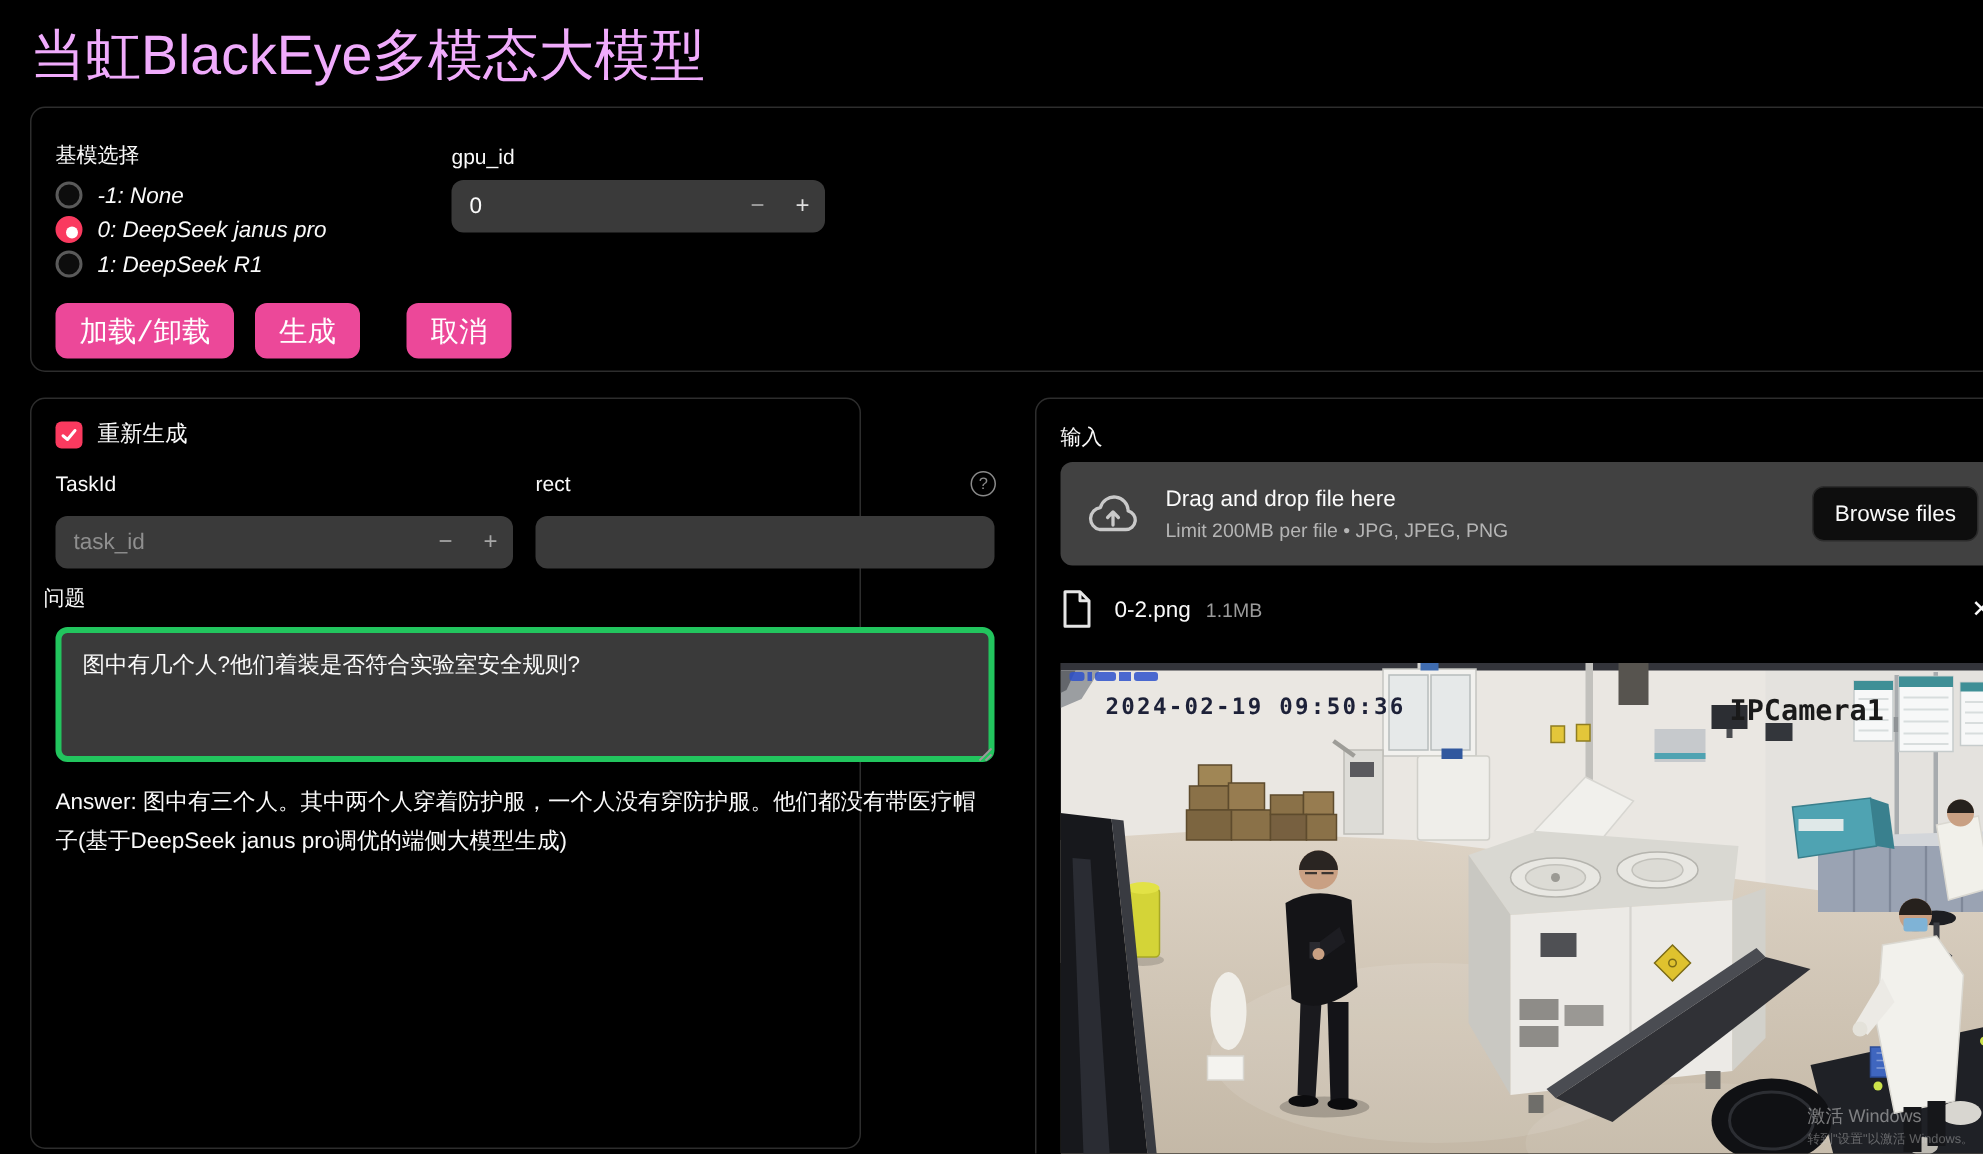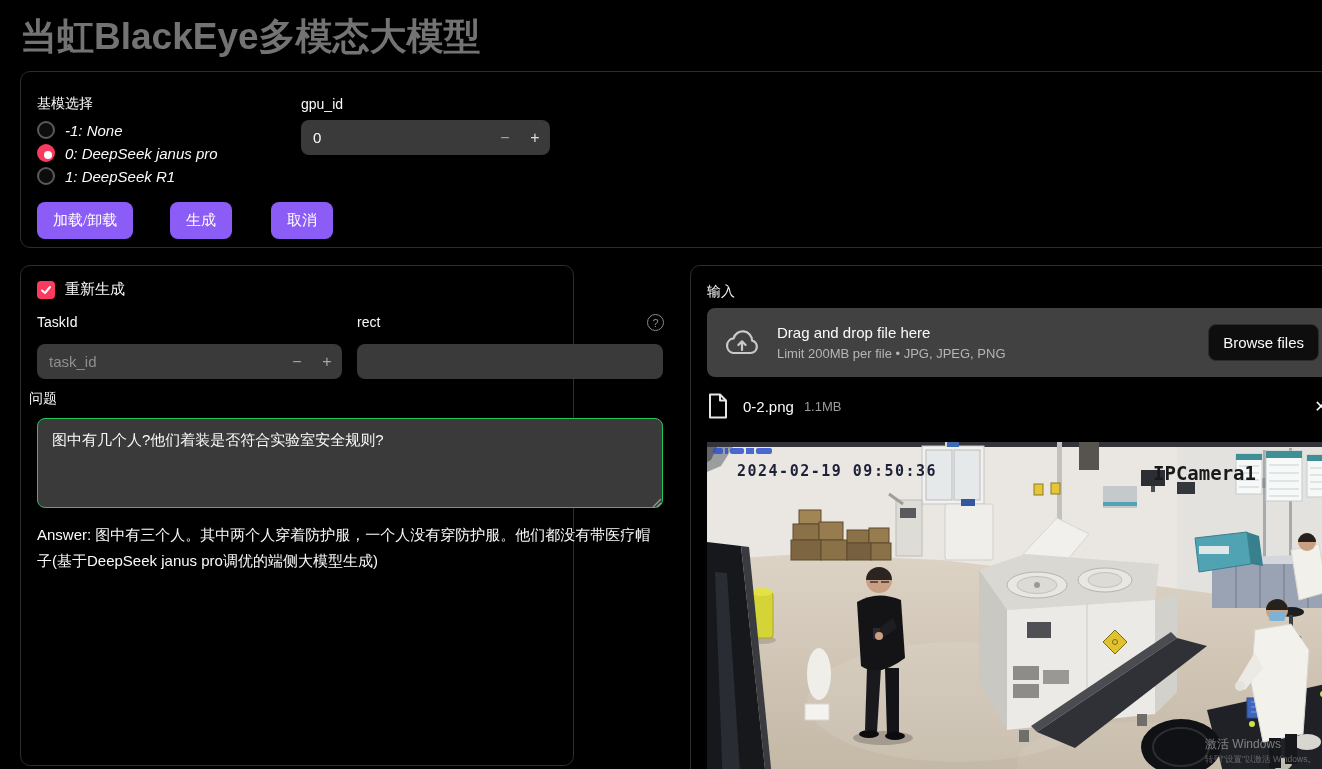--- a/index.html
+++ b/index.html
@@ -2,21 +2,21 @@
 <html><head>
 <meta charset="utf-8">
 <style>
   * { margin:0; padding:0; box-sizing:border-box; }
   html,body { background:#000; }
   body {
     width:1322px; height:769px; position:relative; overflow:hidden;
     font-family:"Liberation Sans", sans-serif; color:#fafafa;
   }
   .title {
-    position:absolute; left:20px; top:12px; font-size:37px; font-weight:700; color:#737373;
+    position:absolute; left:20px; top:12px; font-size:37px; font-weight:400; color:#f0abfc;
   }
   .panel {
     position:absolute; border:1px solid #2d2d2d; border-radius:10px; background:#000;
   }
   .top-panel { left:20px; top:71px; width:1310px; height:177px; }
   .left-panel { left:20px; top:265px; width:554px; height:501px; }
   .right-panel { left:690px; top:265px; width:660px; height:530px; }
 
   .w-label { position:absolute; font-size:14px; color:#fafafa; }
 
@@ -37,38 +37,38 @@
     color:#fafafa; font-size:15px; padding:0 12px; font-family:"Liberation Sans", sans-serif;
   }
   .num-input input::placeholder { color:#8f8f8f; }
   .step-btn {
     width:30px; height:100%; background:transparent; border:none; color:#a6a6a6;
     font-size:16px; cursor:pointer; font-family:"Liberation Sans", sans-serif;
   }
   .step-btn.plus { color:#dedede; }
 
   .pink-btn {
-    position:absolute; background:#8b5cf6; color:#fff; border:none; border-radius:8px;
-    font-size:15px; padding:0 16px; height:37px; cursor:pointer;
-    font-family:Liberation Serif, serif;
+    position:absolute; background:#ec4899; color:#fff; border:none; border-radius:8px;
+    font-size:19px; padding:0 16px; height:37px; cursor:pointer;
+    font-family:Liberation Mono, monospace;
   }
 
   
   .check-row { position:absolute; left:16px; top:14px; display:flex; align-items:center; gap:10px; cursor:pointer; }
   .checkbox { width:18px; height:18px; border-radius:4px; background:#fa3a5f; display:flex; align-items:center; justify-content:center; }
   .check-row span.lbl { font-size:15px; }
 
   .help-icon {
     position:absolute; width:17px; height:17px; border:1.5px solid #8a8a8a; border-radius:50%;
     color:#8a8a8a; font-size:11px; display:flex; align-items:center; justify-content:center; cursor:default;
   }
 
   textarea.question {
     position:absolute; left:16px; top:152px; width:626px; height:90px;
-    background:#3a3a3a; border:1px solid #22c55e; border-radius:8px; color:#fafafa;
+    background:#3a3a3a; border:4px solid #22c55e; border-radius:8px; color:#fafafa;
     font-size:15px; padding:12px 14px; resize:none; outline:none;
     font-family:"Liberation Sans", sans-serif;
   }
   .resize-grip { position:absolute; left:631px; top:232px; width:10px; height:10px; pointer-events:none; }
 
   .answer { position:absolute; left:16px; top:256px; width:628px; font-size:15px; line-height:1.75; color:#fafafa; }
 
   
   .uploader {
     position:absolute; left:16px; top:42px; width:628px; height:69px;

